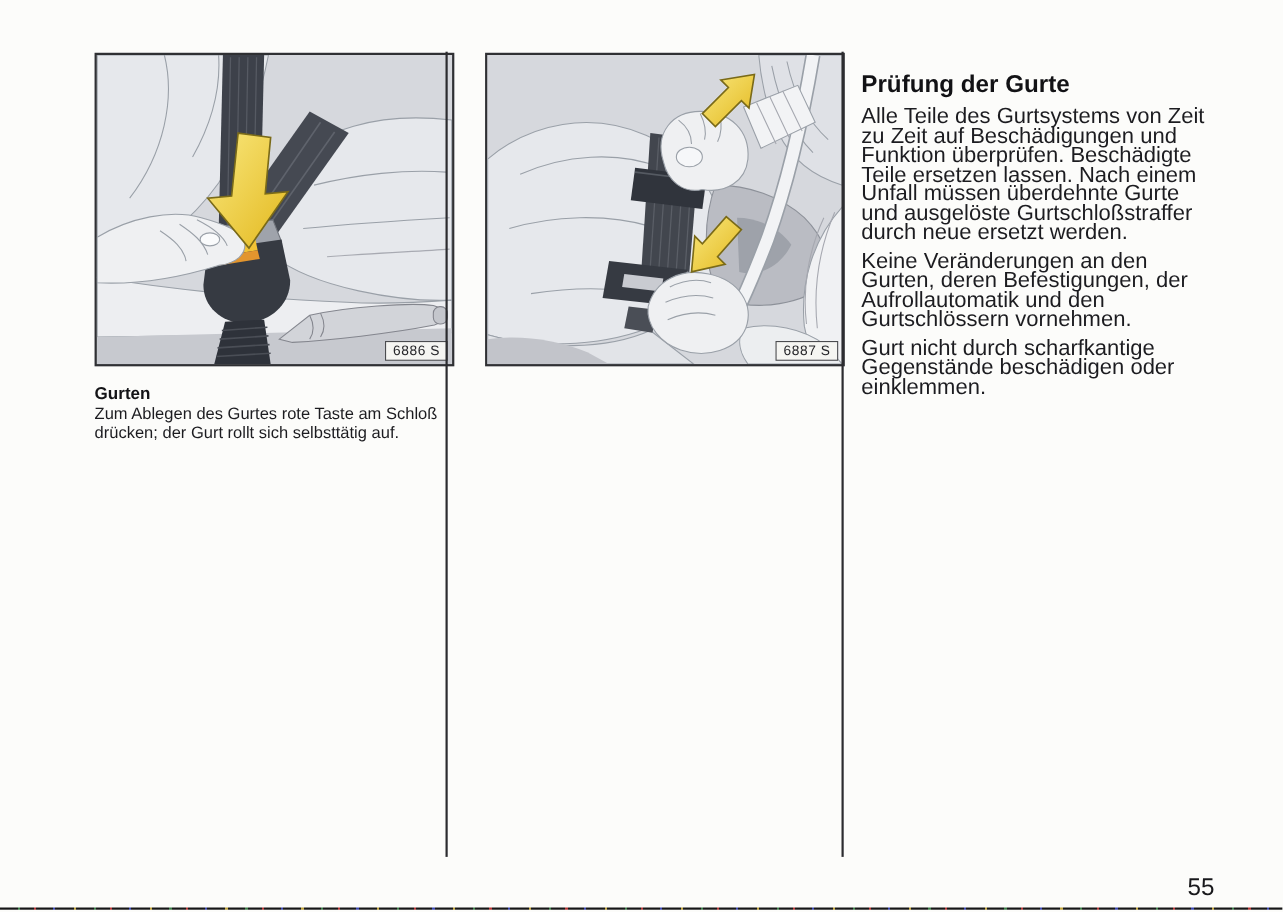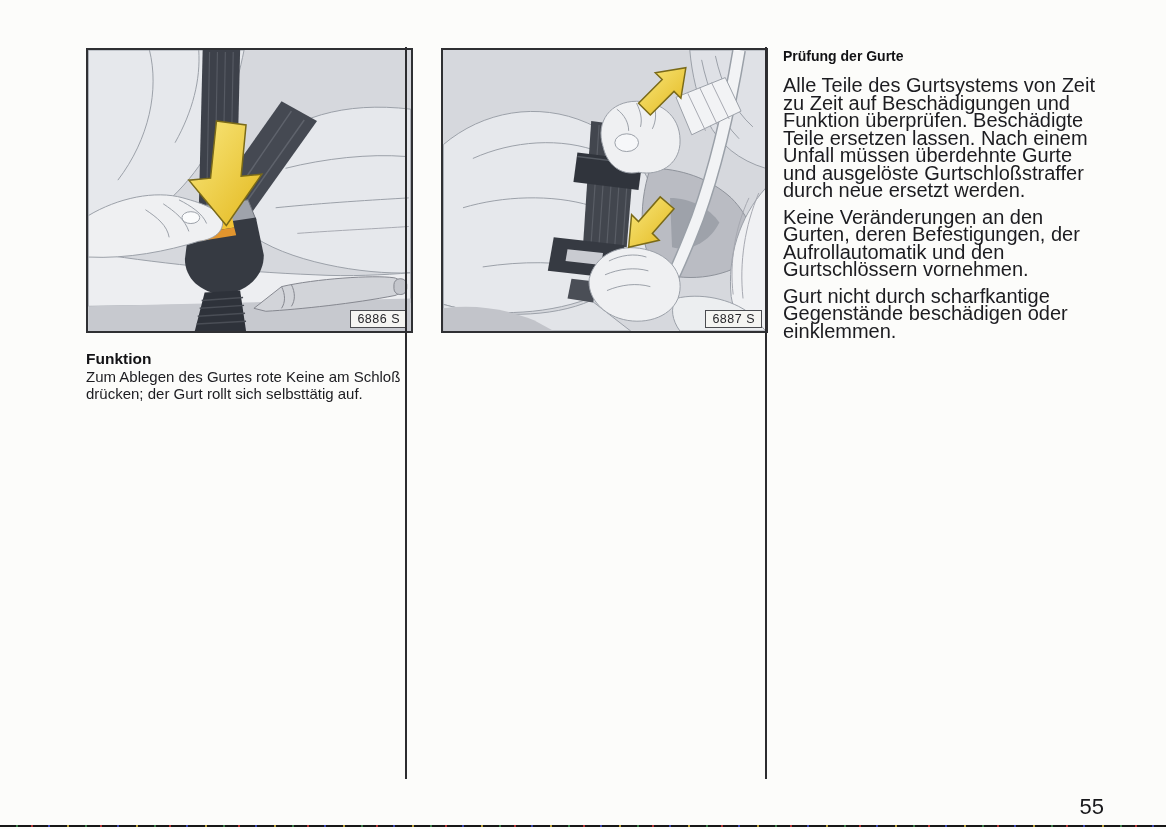--- a/index.html
+++ b/index.html
@@ -38,22 +38,22 @@
   figcaption h3 .marker { font-weight:bold; font-size:15px; margin-left:4px; }
   figcaption p { font-size:15px; line-height:17px; color:#1c1c20; }
   .vrule {
     position:absolute; top:47px; width:2px; height:732px;
     background:#2c2c2f;
   }
   .vrule.r1 { left:405px; }
   .vrule.r2 { left:765px; }
   .article { position:absolute; left:783px; top:46px; width:322px; }
   .article h2 {
-    font-size:14px; font-weight:bold; color:#121215;
-    margin-bottom:11px; line-height:20px;
+    font-size:22px; font-weight:bold; color:#121215;
+    margin-bottom:11px; line-height:20px;margin-top:21px;
   }
   .article p {
     font-size:20px; line-height:17.5px;
     color:#1c1c20; margin-bottom:9px;
   }
   .page-number {
     position:absolute; left:1060px; top:794px; width:44px;
     text-align:right; font-size:22px; color:#18181b;
   }
   .scan-edge {
@@ -127,22 +127,22 @@
 
         <g>
           <path d="M168,262 L196,240 C230,232 290,228 310,231 C320,233 321,246 311,249 C270,257 215,263 180,265 Z" fill="#d2d4d9" stroke="#84868e" stroke-width="1"></path>
           <rect x="310" y="232" width="13" height="16" rx="6" fill="#c4c6cc" stroke="#84868e" stroke-width="1"></rect>
           <path d="M196,240 C200,248 200,256 196,262 M206,238 C210,246 210,254 206,260" stroke="#84868e" stroke-width="1" fill="none"></path>
         </g>
       </svg>
       <span class="fig-label">6886 S</span>
     </div>
     <figcaption>
-      <h3>Funktion</h3>
-      <p>Zum Ablegen des Gurtes rote Keine am Schloß drücken; der Gurt rollt sich selbsttätig auf.</p>
+      <h3>Gurten</h3>
+      <p>Zum Ablegen des Gurtes rote Taste am Schloß drücken; der Gurt rollt sich selbsttätig auf.</p>
     </figcaption>
   </figure>
 
   <figure class="figure f2">
     <div class="frame">
       <svg viewBox="0 0 327 285" aria-hidden="true">
         <defs>
           <linearGradient id="ag2" x1="0" y1="0" x2="1" y2="1">
             <stop offset="0" stop-color="#f9e87e"></stop>
             <stop offset="1" stop-color="#e3b81e"></stop>

